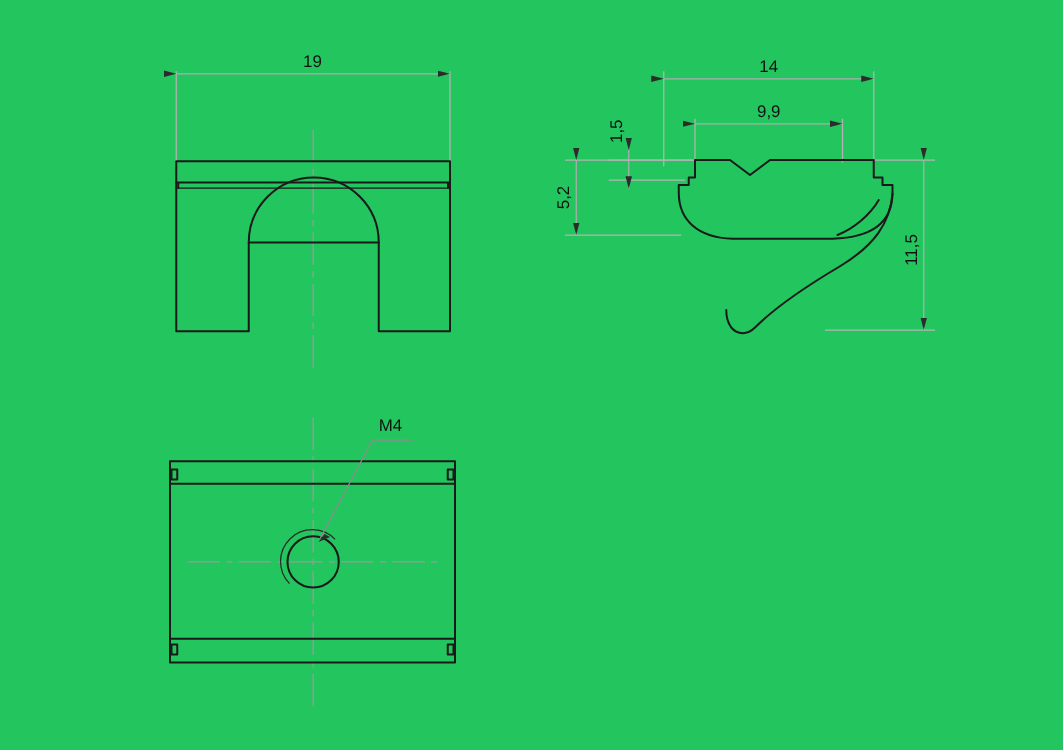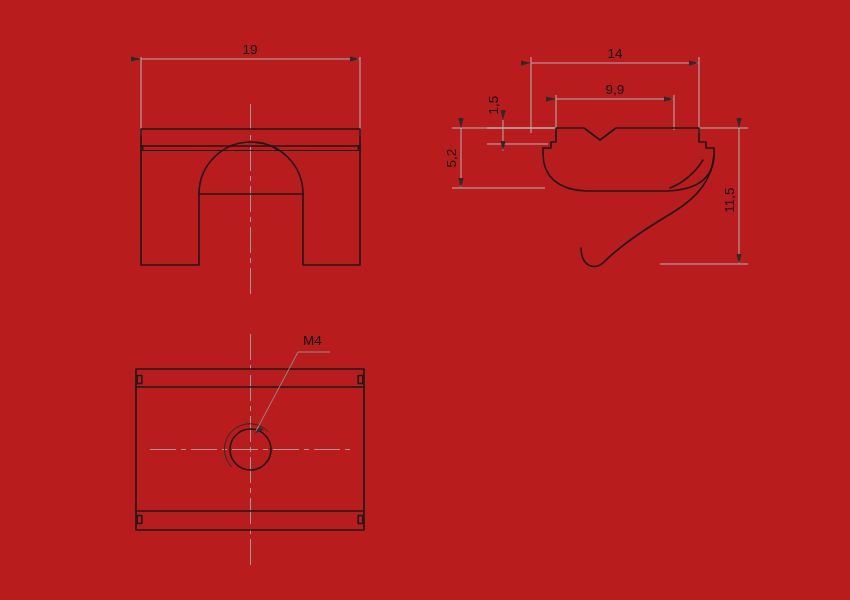--- a/index.html
+++ b/index.html
@@ -10,21 +10,21 @@
   body {
     width: 850px;
     height: 600px;
     font-family: "Liberation Sans", sans-serif;
     overflow: hidden;
   }
   #drawing-sheet {
     position: relative;
     width: 850px;
     height: 600px;
-    background: #b91c1c;
+    background: #22c55e;
   }
   svg.cad {
     display: block;
     width: 850px;
     height: 600px;
   }
   .obj {
     fill: none;
     stroke: #1a1a1a;
     stroke-width: 1.6;

